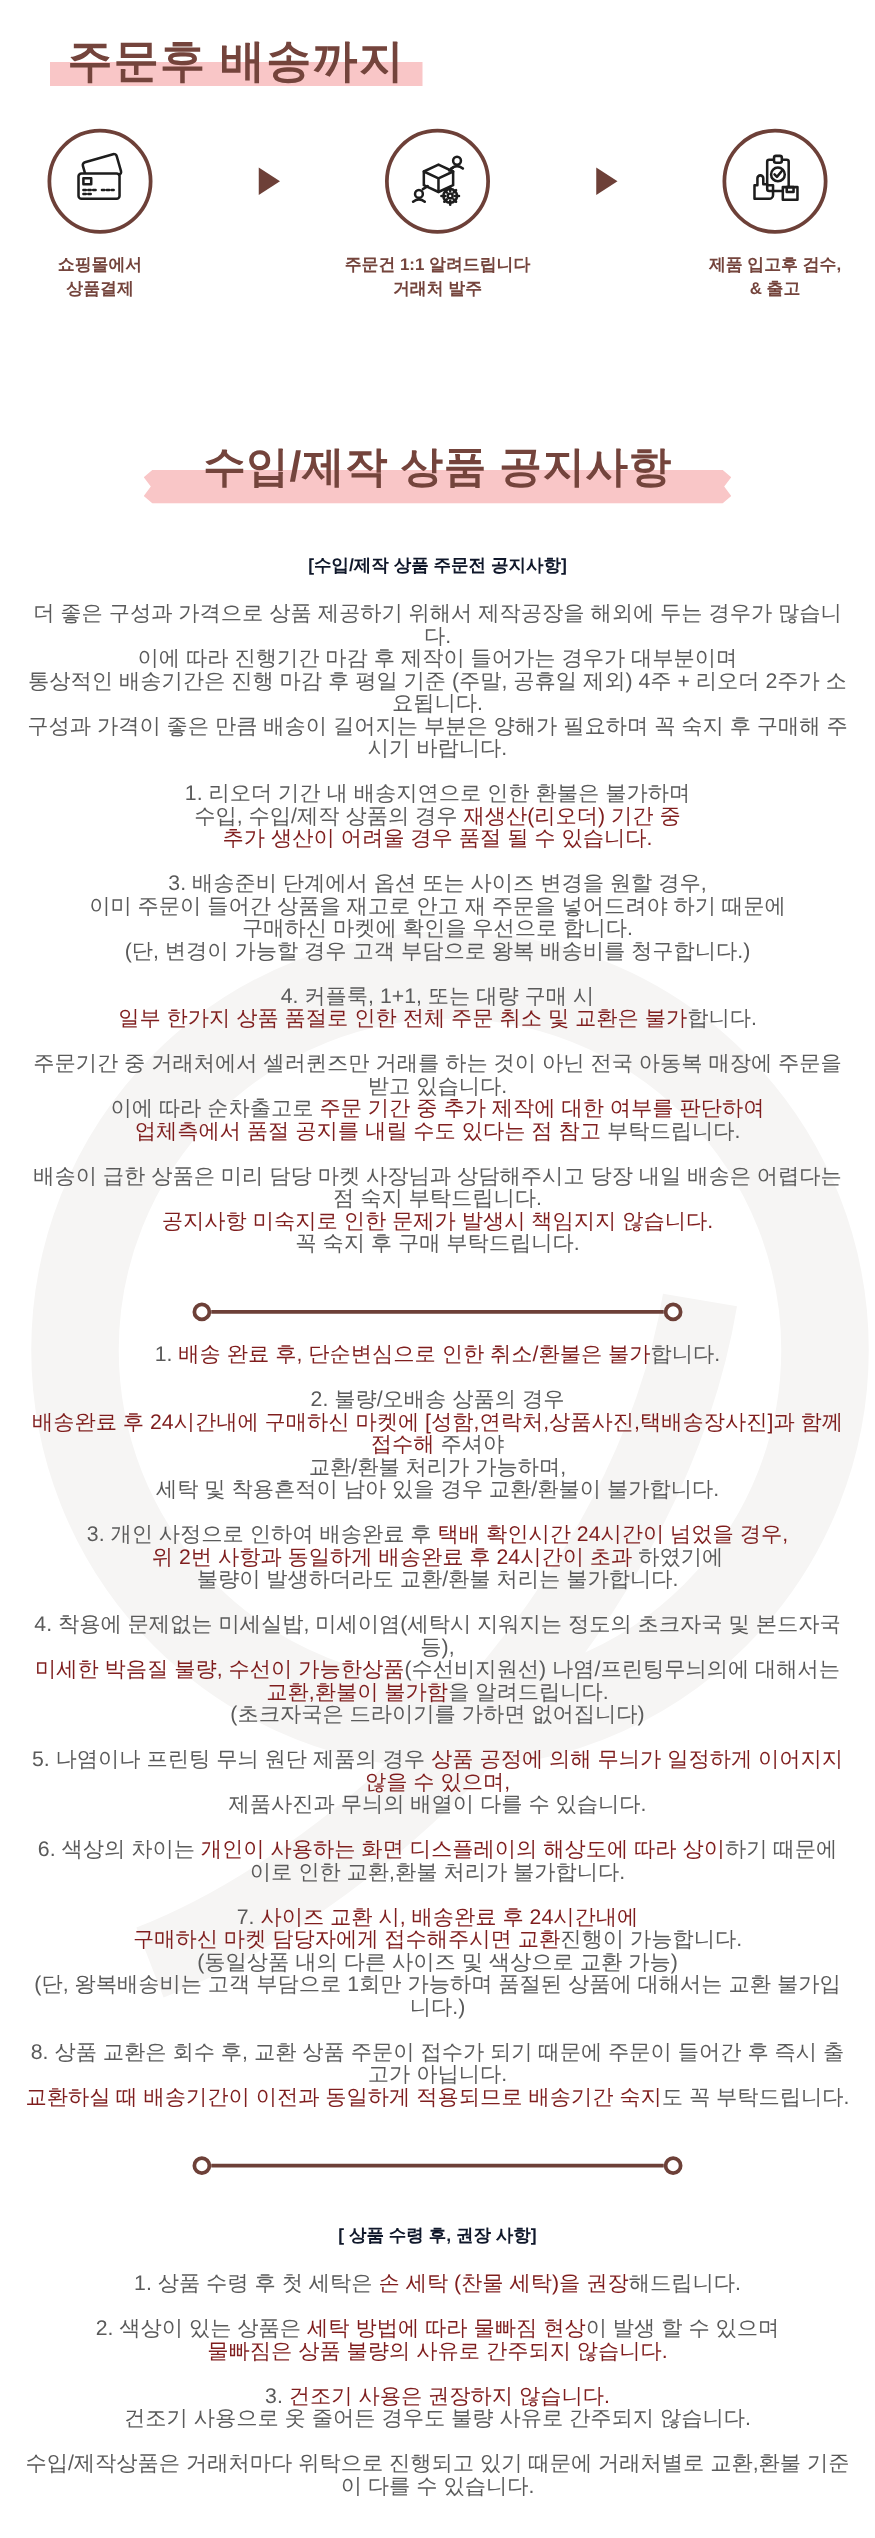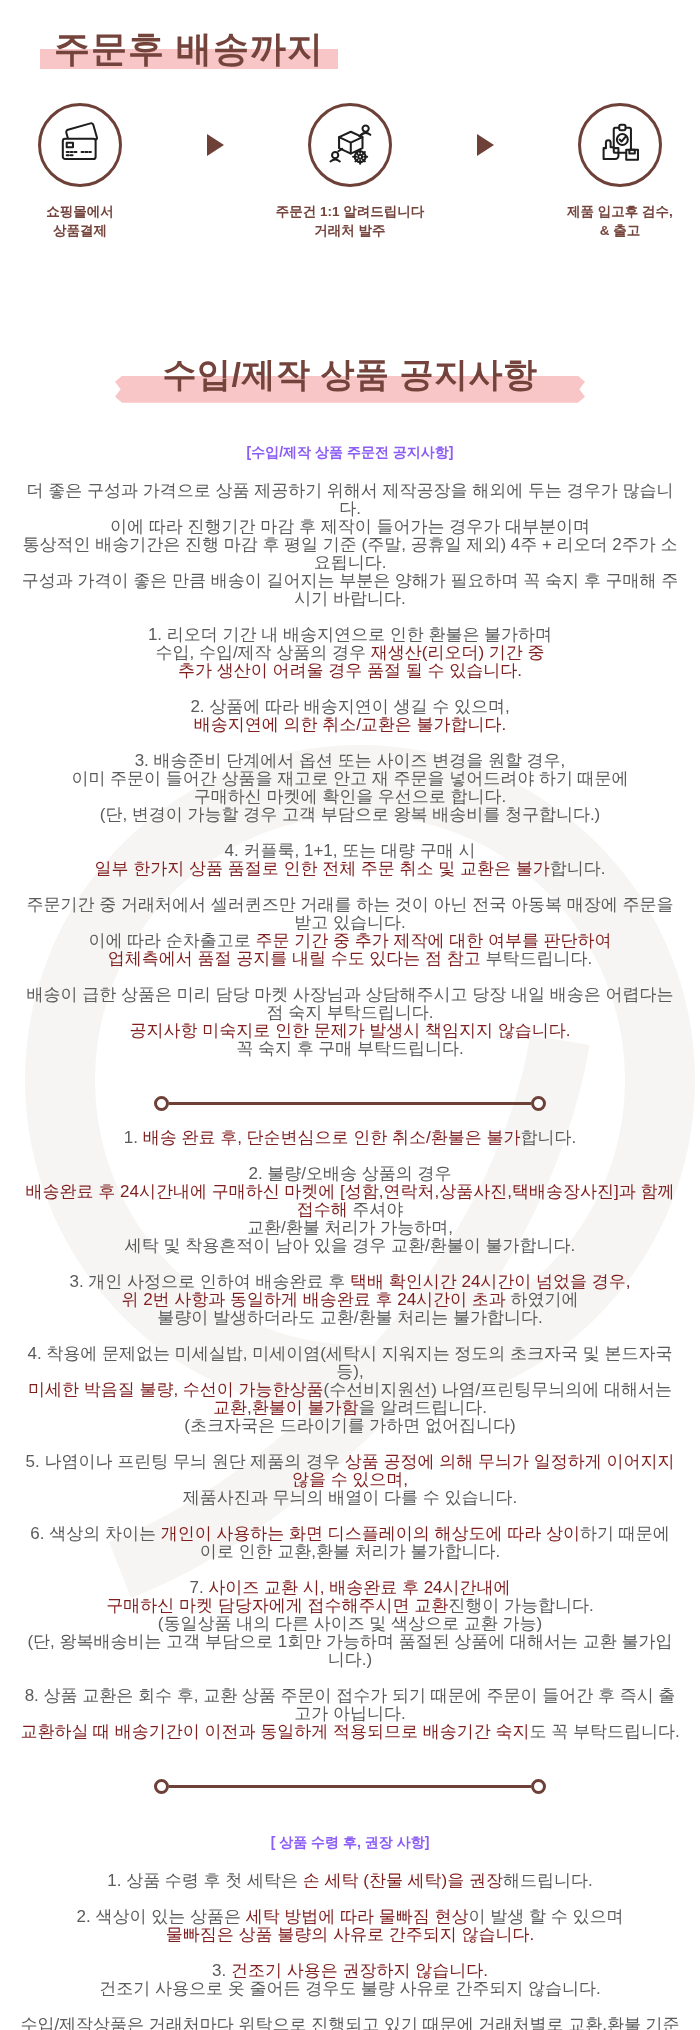--- a/index.html
+++ b/index.html
@@ -25,21 +25,21 @@
   .step-label{margin-top:16px;font-size:13.5px;font-weight:700;color:#74443c;line-height:1.4;}
 
   
   .title2-wrap{position:relative;text-align:center;margin-top:111px;height:52px;}
   .tape{position:absolute;left:50%;transform:translateX(-50%);bottom:1px;width:470px;height:27px;background:#f9c6c7;
     clip-path:polygon(1.5% 0,98.5% 0,100% 22%,98.8% 50%,100% 78%,98.5% 100%,1.5% 100%,0 78%,1.2% 50%,0 22%);}
   .title2{position:relative;display:inline-block;margin:0;font-size:34px;font-weight:900;letter-spacing:0.5px;color:#74443c;line-height:1.3;}
 
   
   #sections{padding:0 20px 60px;text-align:center;}
-  .sec-heading{margin-top:40px;margin-bottom:20px;font-size:14px;font-weight:800;color:#8b5cf6;}
+  .sec-heading{margin-top:40px;margin-bottom:20px;font-size:14px;font-weight:800;color:#0f172a;}
   .para{margin:18px 0;}
   .line{font-size:17px;line-height:18px;color:#5a5a5a;}
   .line .red{color:#7f1d1d;font-weight:400;}
   .divider{display:flex;align-items:center;width:392px;margin:38px auto 4px;}
   .ring{width:9px;height:9px;border:3px solid #6d4038;border-radius:50%;background:#fff;flex:0 0 auto;}
   .rule{flex:1;height:2.5px;background:#6d4038;}
 </style>
 </head>
 <body>
 
@@ -129,24 +129,20 @@
           <div class="line"><span>이에 따라 진행기간 마감 후 제작이 들어가는 경우가 대부분이며</span></div>
           <div class="line"><span>통상적인 배송기간은 진행 마감 후 평일 기준 (주말, 공휴일 제외) 4주 + 리오더 2주가 소요됩니다.</span></div>
           <div class="line"><span>구성과 가격이 좋은 만큼 배송이 길어지는 부분은 양해가 필요하며 꼭 숙지 후 구매해 주시기 바랍니다.</span></div>
         </div>
         <div class="para">
           <div class="line"><span>1. 리오더 기간 내 배송지연으로 인한 환불은 불가하며</span></div>
           <div class="line"><span>수입, 수입/제작 상품의 경우 </span><span class="red">재생산(리오더) 기간 중</span></div>
           <div class="line"><span class="red">추가 생산이 어려울 경우 품절 될 수 있습니다.</span></div>
         </div>
         <div class="para">
-          <div class="line"><span>2. 상품에 따라 배송지연이 생길 수 있으며,</span></div>
-          <div class="line"><span class="red">배송지연에 의한 취소/교환은 불가합니다.</span></div>
-        </div>
-        <div class="para">
           <div class="line"><span>3. 배송준비 단계에서 옵션 또는 사이즈 변경을 원할 경우,</span></div>
           <div class="line"><span>이미 주문이 들어간 상품을 재고로 안고 재 주문을 넣어드려야 하기 때문에</span></div>
           <div class="line"><span>구매하신 마켓에 확인을 우선으로 합니다.</span></div>
           <div class="line"><span>(단, 변경이 가능할 경우 고객 부담으로 왕복 배송비를 청구합니다.)</span></div>
         </div>
         <div class="para">
           <div class="line"><span>4. 커플룩, 1+1, 또는 대량 구매 시</span></div>
           <div class="line"><span class="red">일부 한가지 상품 품절로 인한 전체 주문 취소 및 교환은 불가</span><span>합니다.</span></div>
         </div>
         <div class="para">

